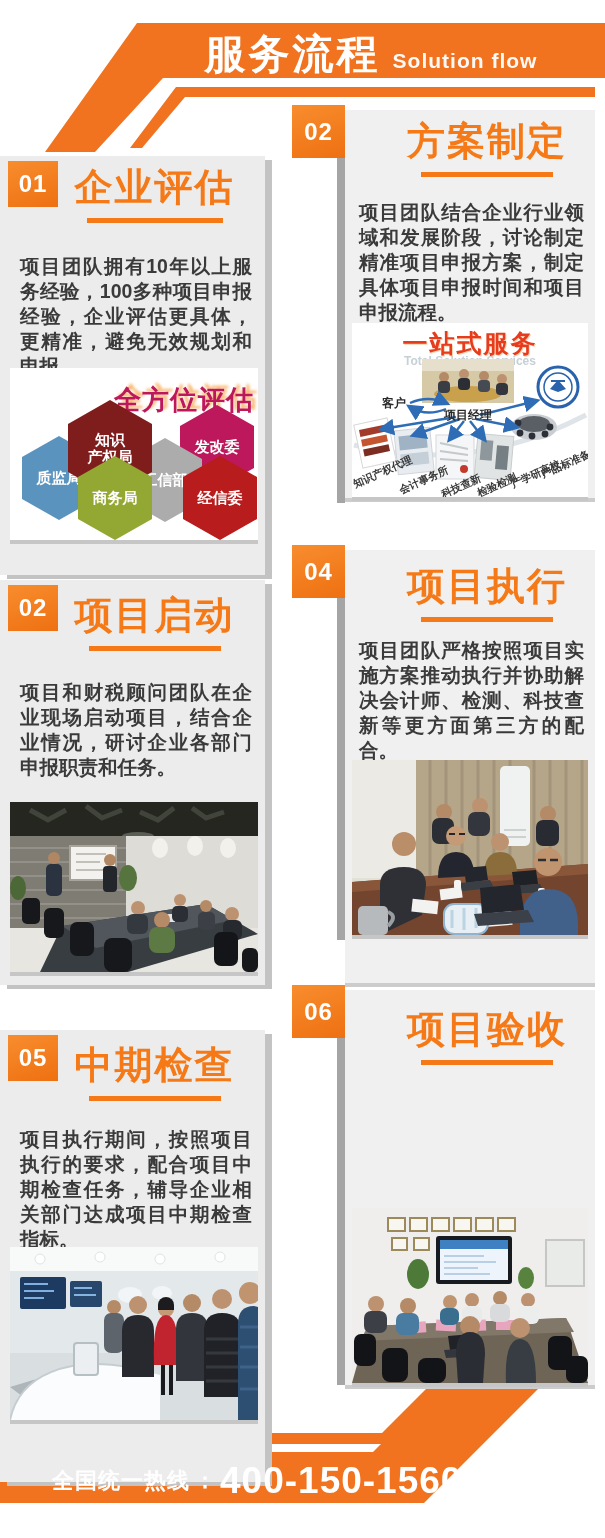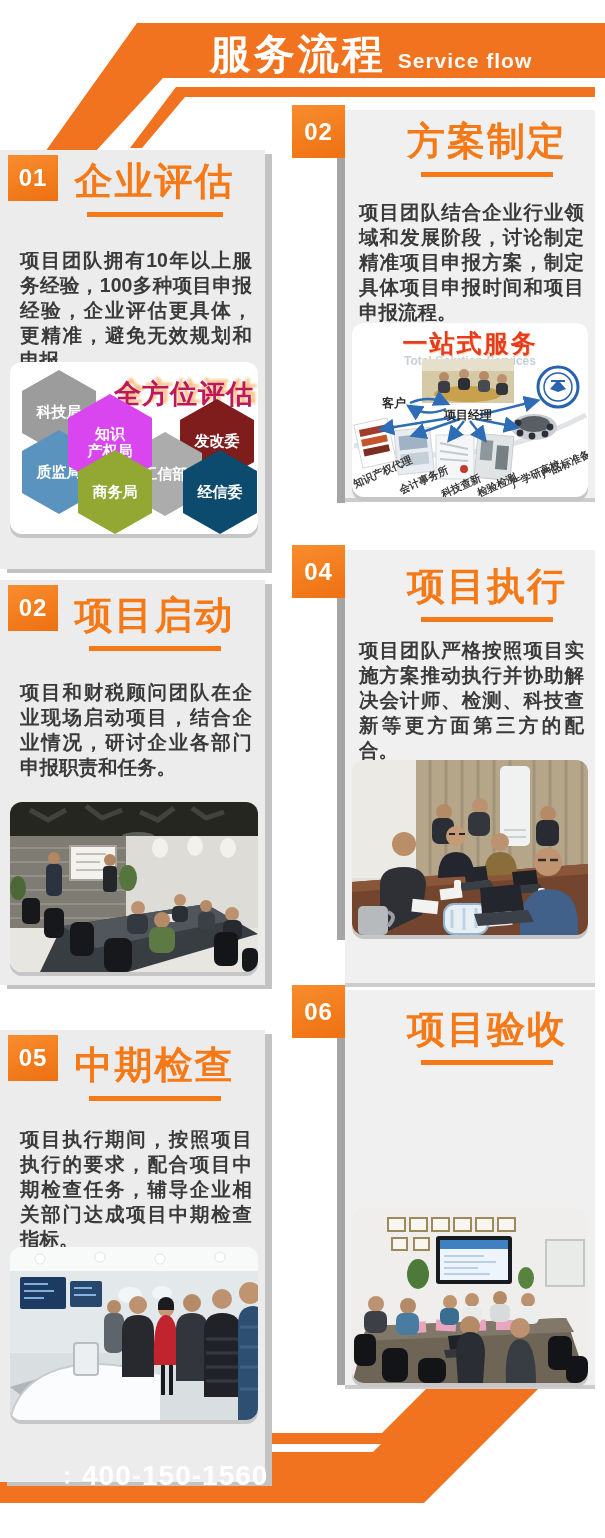--- a/index.html
+++ b/index.html
@@ -11,21 +11,21 @@
   .hdr-svg{position:absolute;top:0;left:0;z-index:1;}
   .ftr-svg{position:absolute;top:1380px;left:0;z-index:1;}
   .hdr-text{position:absolute;top:27px;left:140px;width:462px;height:48px;z-index:2;
             display:flex;align-items:baseline;justify-content:center;gap:12px;color:#fff;}
   .hdr-zh{font-size:41px;font-weight:bold;letter-spacing:3px;}
   .hdr-en{font-size:21px;font-weight:bold;letter-spacing:1px;opacity:.96;}
   .ftr-text{position:absolute;top:1460px;left:0;width:440px;z-index:2;color:#fff;
             display:flex;align-items:center;justify-content:flex-start;padding-left:52px;}
   .ftr-label{font-size:22px;font-weight:bold;letter-spacing:1px;}
   .ftr-colon{font-size:22px;font-weight:bold;margin:0 4px;}
-  .ftr-phone{font-size:28px;font-weight:bold;letter-spacing:1px;text-align:center;}
+  .ftr-phone{font-size:37px;font-weight:bold;letter-spacing:1px;text-align:center;}
 
   
   .card{position:absolute;z-index:2;}
   .card-l{left:0;width:265px;background:#ececec;box-shadow:7px 4px 0 #c3c3c3;}
   .card-r{left:292px;width:313px;}
   .panel{position:absolute;left:53px;top:5px;width:250px;background:#f0f0f0;
          box-shadow:0 4px 0 #cccccc;}
   .badge{position:absolute;display:flex;align-items:center;justify-content:center;
          color:#fff;font-weight:bold;font-size:24px;letter-spacing:1px;
          background:linear-gradient(160deg,#f88d2e,#ee7011);}
@@ -33,21 +33,21 @@
   .badge-r{left:0;top:0;width:53px;height:53px;}
   .strip{position:absolute;left:45px;top:53px;width:8px;background:#a5a5a5;}
   .head{position:absolute;left:50px;right:6px;text-align:center;}
   .head-r{left:42px;right:8px;}
   .card-title{font-size:38px;font-weight:bold;color:#f57a17;letter-spacing:2px;line-height:1.25;}
   .uline{height:5px;background:#f57a17;width:132px;margin:6px auto 0;}
   .card-body{position:absolute;font-size:19.5px;line-height:1.28;font-weight:bold;
              color:#3a3a3a;text-align:justify;}
   .body-l{left:20px;right:13px;}
   .body-r{left:14px;right:11px;}
-  .imgbox{position:absolute;background:#fff;box-shadow:0 4px 0 #c6c6c6;overflow:hidden;border-radius:12px;}
+  .imgbox{position:absolute;background:#fff;box-shadow:0 4px 0 #c6c6c6;overflow:hidden;}
 
   
   .hexwrap{position:relative;width:100%;height:100%;}
   .hx{position:absolute;width:74px;height:84px;display:flex;align-items:center;justify-content:center;
       clip-path:polygon(50% 0,100% 25%,100% 75%,50% 100%,0 75%,0 25%);
       color:#fff;font-weight:bold;font-size:15px;text-align:center;line-height:1.15;
       white-space:pre-line;}
   .hx-big{width:84px;height:96px;}
   .assess-title{position:absolute;top:14px;left:66px;right:4px;text-align:right;
       font-size:27px;font-weight:bold;color:#be185d;letter-spacing:1px;
@@ -71,41 +71,40 @@
 <body>
 
 <div class="page">
 
   <svg class="hdr-svg" width="605" height="175" viewBox="0 0 605 175">
     <polygon points="137,23 605,23 605,78 163,78 95,152 45,152" fill="#f1731f"></polygon>
     <polygon points="176,87 595,87 595,97 185,97 142,148 130,148" fill="#f1731f"></polygon>
   </svg>
   <div class="hdr-text">
     <span class="hdr-zh">服务流程</span>
-    <span class="hdr-en">Service flow</span>
-  </div>
-
-  <div class="card card-l" style="top:150px;height:419px">
+    <span class="hdr-en">Solution flow</span>
+  </div>
+
+  <div class="card card-l" style="top:156px;height:419px">
     <div class="badge badge-l">01</div>
     <div class="head" style="top:8px">
       <div class="card-title">企业评估</div>
       <div class="uline" style="width:136px"></div>
     </div>
     <div class="card-body body-l" style="top:98px">项目团队拥有10年以上服务经验，100多种项目申报经验，企业评估更具体，更精准，避免无效规划和申报。</div>
     <div class="imgbox" style="left:10px;top:212px;width:248px;height:172px">
       <div class="hexwrap">
         <div class="assess-title">全方位评估</div>
-        <div class="hx" style="left:12px;top:8px;background:#9c9c9c"><span>科技局</span></div>
         <div class="hx" style="left:12px;top:68px;background:#5b93bf"><span>质监局</span></div>
-        <div class="hx" style="left:170px;top:37px;background:#7f1d1d"><span>发改委</span></div>
+        <div class="hx" style="left:170px;top:37px;background:#be185d"><span>发改委</span></div>
         <div class="hx" style="left:118px;top:70px;background:#acacac"><span>工信部</span></div>
-        <div class="hx hx-big" style="left:58px;top:32px;background:#d946ef"><span>知识
+        <div class="hx hx-big" style="left:58px;top:32px;background:#7f1d1d"><span>知识
 产权局</span></div>
         <div class="hx" style="left:68px;top:88px;background:#93a733"><span>商务局</span></div>
-        <div class="hx" style="left:173px;top:88px;background:#0c4a6e"><span>经信委</span></div>
+        <div class="hx" style="left:173px;top:88px;background:#b91c1c"><span>经信委</span></div>
       </div>
     </div>
   </div>
 
   <div class="card card-r" style="top:105px;height:398px">
     <div class="badge badge-r">02</div>
     <div class="strip" style="height:345px"></div>
     <div class="panel" style="height:388px">
       <div class="head head-r" style="top:8px">
         <div class="card-title">方案制定</div>
@@ -418,17 +417,18 @@
         </svg>
       </div>
     </div>
   </div>
 
   <svg class="ftr-svg" width="605" height="158" viewBox="0 0 605 158">
     <polygon points="0,53 382,53 520,-85 531,-85 393,64 0,64" fill="#f1731f"></polygon>
     <polygon points="0,72 373,72 520,-75 622,-75 424,123 0,123" fill="#f1731f"></polygon>
   </svg>
   <div class="ftr-text">
+    <span class="ftr-label">全国统一热线</span>
     <span class="ftr-colon">：</span>
     <span class="ftr-phone">400-150-1560</span>
   </div>
 
 </div>
 
 </body></html>

